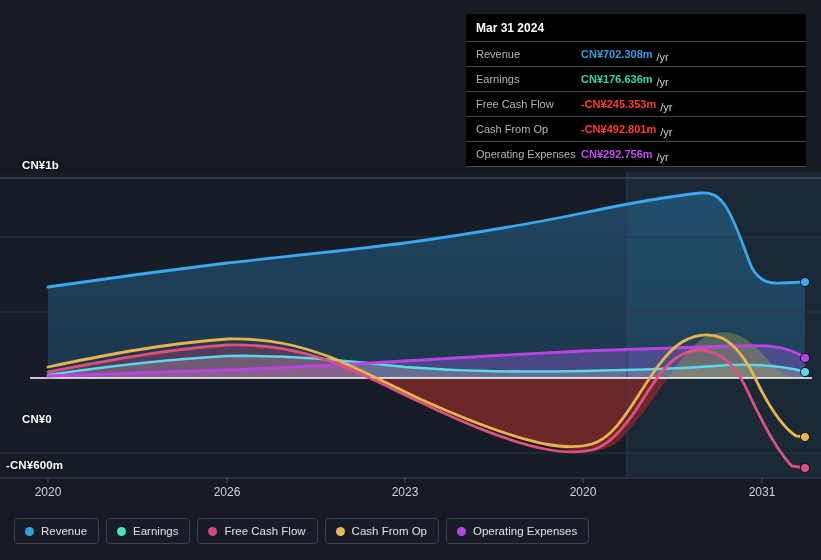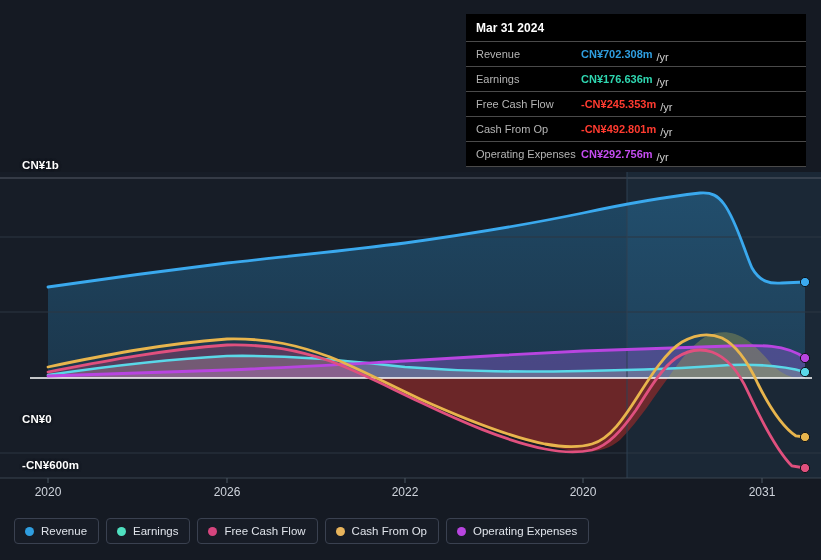--- a/index.html
+++ b/index.html
@@ -41,21 +41,21 @@
     font-size: 11.5px;
     font-weight: bold;
     color: #ffffff;
     letter-spacing: 0.1px;
     white-space: nowrap;
     z-index: 4;
     text-shadow: 0 0 3px #0d1117, 0 0 3px #0d1117;
   }
   #y-label-top  { left: 22px; top: 159px; }
   #y-label-zero { left: 22px; top: 369px; margin-top: 44px; }
-  #y-label-bot  { left: 22px; top: 459px; }
+  #y-label-bot  { left: 6px; top: 459px; }
 
   
   .x-label {
     position: absolute;
     top: 485px;
     font-size: 12px;
     color: #cfd4dc;
     transform: translateX(-50%);
     white-space: nowrap;
   }
@@ -236,21 +236,21 @@
       <line x1="583" y1="478" x2="583" y2="483" stroke="#4a5663" stroke-width="1"></line>
       <line x1="762" y1="478" x2="762" y2="483" stroke="#4a5663" stroke-width="1"></line>
     </svg>
 
     <div class="y-label" id="y-label-top">CN¥1b</div>
     <div class="y-label" id="y-label-zero">CN¥0</div>
     <div class="y-label" id="y-label-bot">-CN¥600m</div>
 
     <div class="x-label" style="left:48px">2020</div>
     <div class="x-label" style="left:227px">2026</div>
-    <div class="x-label" style="left:405px">2022</div>
+    <div class="x-label" style="left:405px">2023</div>
     <div class="x-label" style="left:583px">2020</div>
     <div class="x-label" style="left:762px">2031</div>
   </div>
 
   <div id="tooltip">
     <div id="tooltip-title">Mar 31 2024</div>
 
     <div class="tt-row">
       <span class="tt-label">Revenue</span>
       <span class="tt-value" style="color:#2f9ee0">CN¥702.308m</span>

